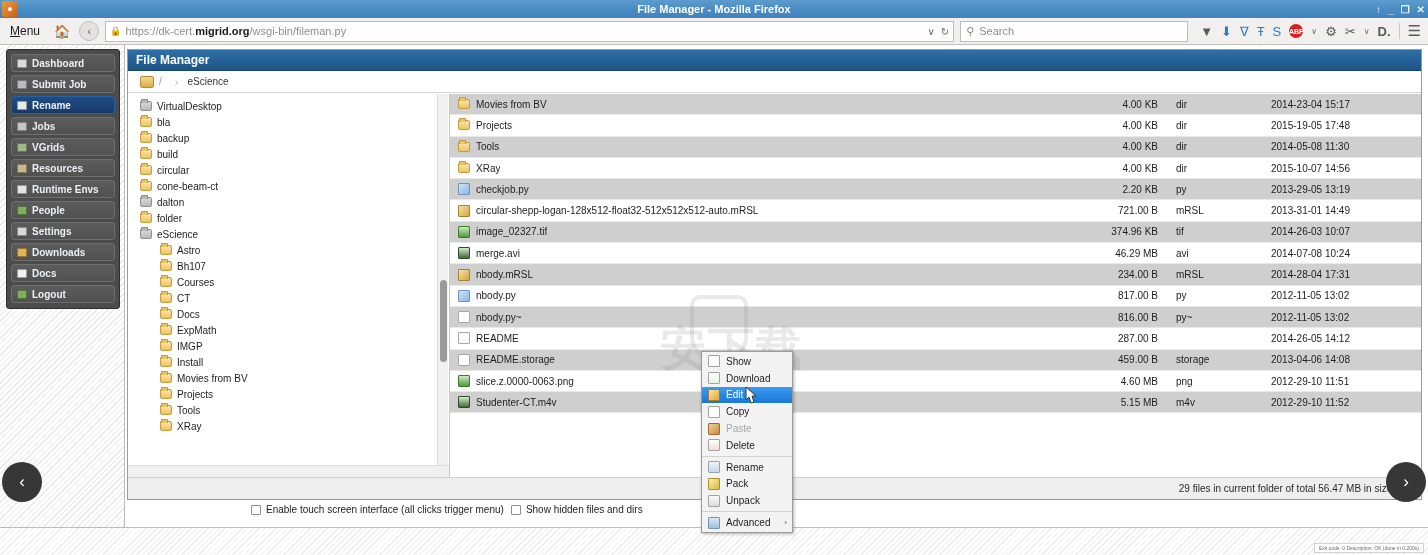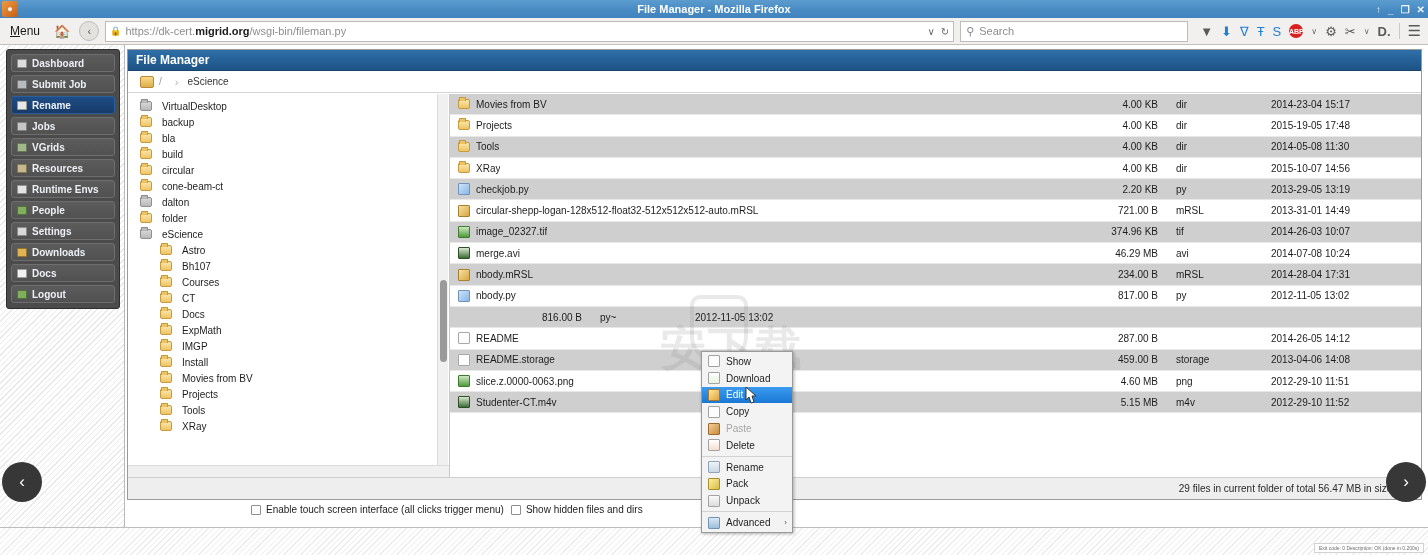--- a/index.html
+++ b/index.html
@@ -171,21 +171,21 @@
   .tree-pane {
     width: 322px; flex: 0 0 auto; position: relative;
     background: #fff; border-right: 1px solid #c8c8c8;
     overflow: hidden;
   }
   .tree-scroll {
     position: absolute; left: 0; right: 12px; top: 0; bottom: 12px;
     padding: 4px 0 0 12px; overflow: hidden;
   }
   .tree-row {
-    height: 16px; display: flex; align-items: center; gap: 10px;
+    height: 16px; display: flex; align-items: center; gap: 5px;
     font-size: 10px; color: #1d1d1d; white-space: nowrap;
   }
   .tree-row.lvl1 { padding-left: 20px; }
   .folder {
     width: 12px; height: 10px; flex: 0 0 auto; position: relative;
     background: linear-gradient(180deg,#fbe6ae,#edc463);
     border: 1px solid #c79a3d; border-radius: 1px 2px 2px 2px;
   }
   .folder::before {
     content: ''; position: absolute; left: 0; top: -3px; width: 5px; height: 3px;
@@ -464,25 +464,25 @@
         <div class="fm-body">
 
           <div class="tree-pane">
             <div class="tree-scroll" id="tree">
                 <div class="tree-row">
                   <span class="folder open"></span>
                   <span>VirtualDesktop</span>
                 </div>
                 <div class="tree-row">
                   <span class="folder"></span>
+                  <span>bla</span>
+                </div>
+                <div class="tree-row">
+                  <span class="folder"></span>
                   <span>backup</span>
-                </div>
-                <div class="tree-row">
-                  <span class="folder"></span>
-                  <span>bla</span>
                 </div>
                 <div class="tree-row">
                   <span class="folder"></span>
                   <span>build</span>
                 </div>
                 <div class="tree-row">
                   <span class="folder"></span>
                   <span>circular</span>
                 </div>
                 <div class="tree-row">
@@ -641,20 +641,24 @@
               <div class="file-row even">
                 <div class="fr-name">
                   <span class="ficon py"></span>
                   <span class="t">nbody.py</span>
                 </div>
                 <div class="fr-size">817.00 B</div>
                 <div class="fr-type">py</div>
                 <div class="fr-date">2012-11-05 13:02</div>
               </div>
               <div class="file-row odd">
+                <div class="fr-name">
+                  <span class="ficon doc"></span>
+                  <span class="t">nbody.py~</span>
+                </div>
                 <div class="fr-size">816.00 B</div>
                 <div class="fr-type">py~</div>
                 <div class="fr-date">2012-11-05 13:02</div>
               </div>
               <div class="file-row even">
                 <div class="fr-name">
                   <span class="ficon doc"></span>
                   <span class="t">README</span>
                 </div>
                 <div class="fr-size">287.00 B</div>

